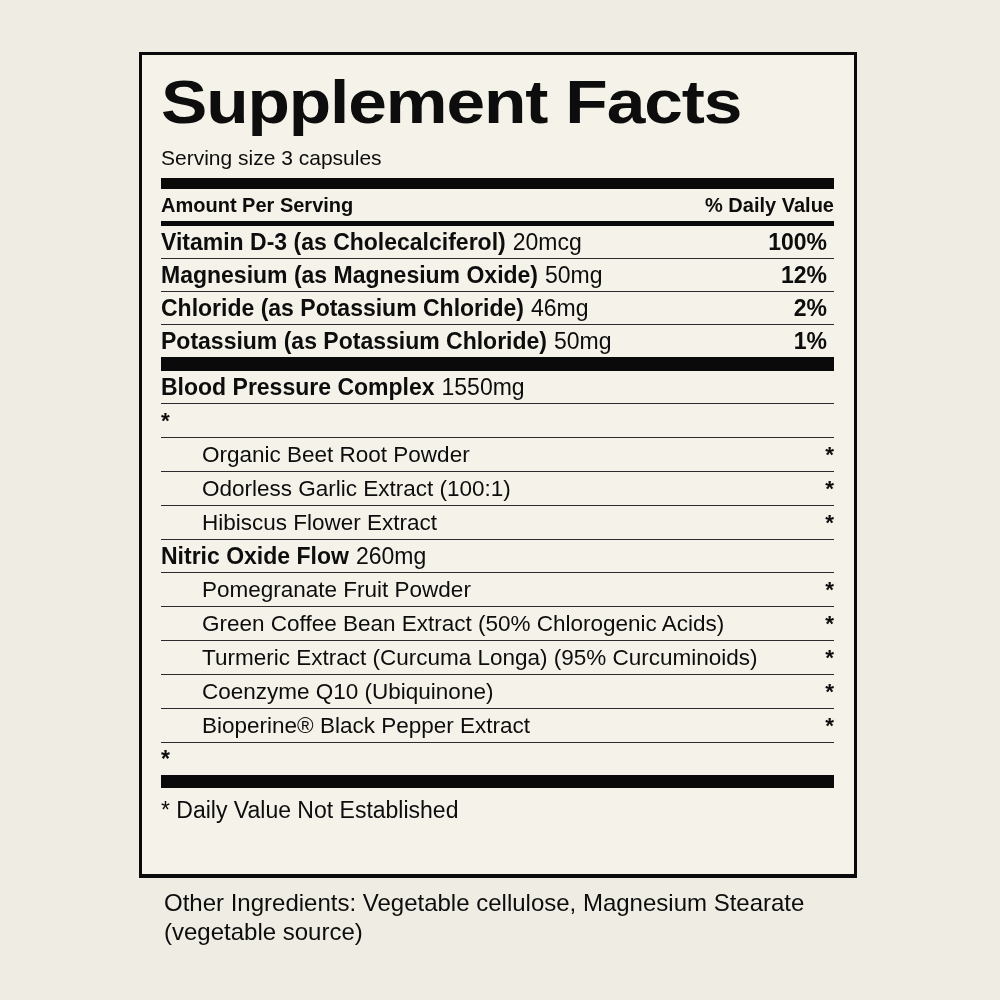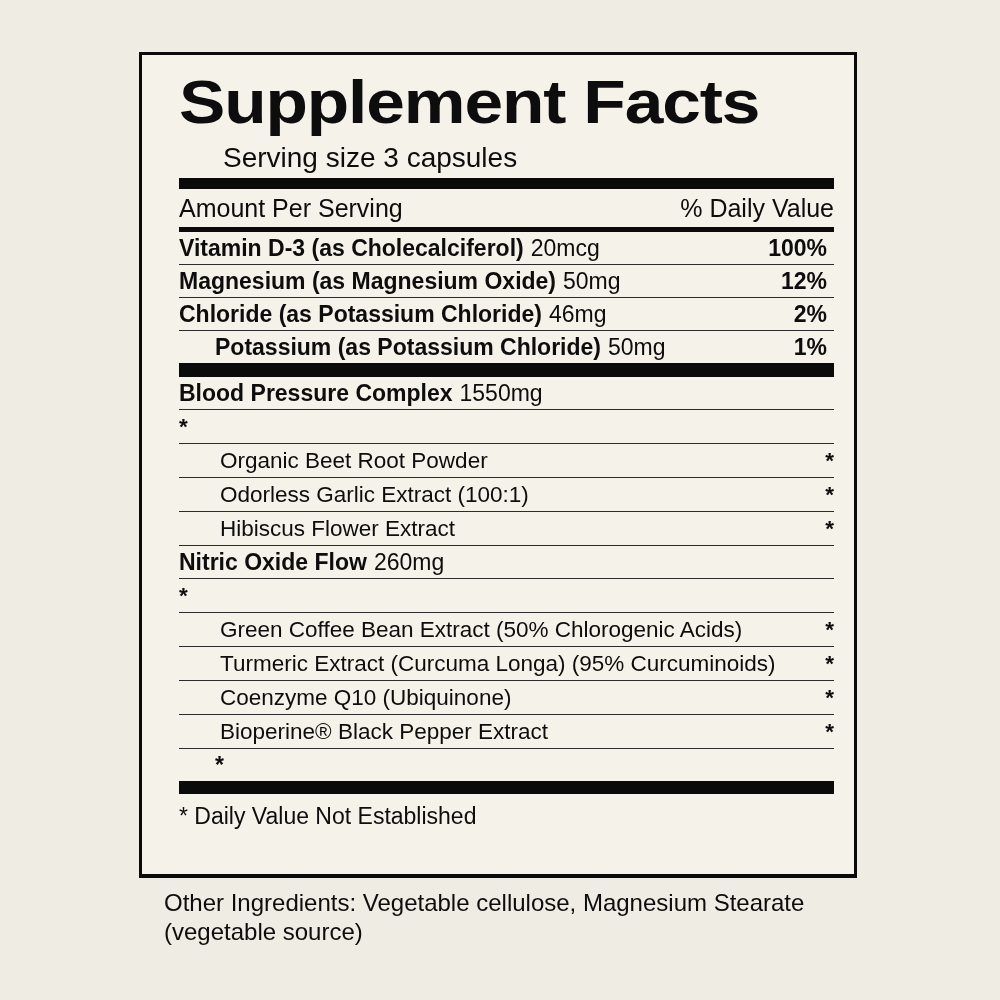--- a/index.html
+++ b/index.html
@@ -11,48 +11,48 @@
     position:relative;
     overflow:hidden;
   }
   .panel {
     position:absolute;
     left:139px; top:52px;
     width:718px; height:826px;
     background:#f5f2e9;
     border:3px solid #0a0a0a;
     border-bottom-width:4px;
-    padding:12px 20px 0 37px;
+    padding:12px 20px 0 19px;
   }
   .title {
     font-size:62px;
     font-weight:bold;
     letter-spacing:-1px;
     line-height:1.05;
     margin-top:2px;
     margin-bottom:10px;
     transform:scaleX(1.12);
     transform-origin:left center;
     white-space:nowrap;
   }
-  .serv { font-size:28px; line-height:28px;margin-left:44px; }
+  .serv { font-size:21px; line-height:28px; }
   .serv-block { margin-bottom:6px; }
   .bar { background:#0a0a0a; width:100%; }
   .bar-lg { height:11px; }
   .bar-md { height:5px; }
   .bar-xl { height:14px; }
   .bar-ft { height:13px; }
   .row {
     display:flex;
     justify-content:space-between;
     align-items:baseline;
     border-bottom:1.5px solid #2b2b2b;
   }
-  .row.noline { border-bottom:none;margin-left:36px; }
-  .hdr { font-size:25px; font-weight:normal; padding:5px 0 4px; border-bottom:none;justify-content:space-between; }
+  .row.noline { border-bottom:none; }
+  .hdr { font-size:20px; font-weight:bold; padding:5px 0 4px; border-bottom:none;justify-content:space-between; }
   .nutr { font-size:23px; padding:3px 0 2px;gap:12px; }
   .blendh { font-size:23px; padding:3px 0 2px; }
   .sub { font-size:22.5px; padding:4px 0 3px; }
   .cell-l { text-align:left; }
   .cell-r { text-align:right; }
   .b { font-weight:bold; }
   .nutr .b, .blendh .b { margin-right:7px; }
   .ind { padding-left:41px; }
   .footnote { font-size:23px; padding-top:9px; }
   .other {
@@ -127,20 +127,21 @@
   <div class="row sub">
     <div class="cell-l ind">Hibiscus Flower Extract</div>
     <div class="cell-r b">*</div>
   </div>
 
   <div class="row blendh">
     <div class="cell-l"><span class="b">Nitric Oxide Flow</span><span>260mg</span></div>
     <div class="cell-r b"></div>
   </div>
   <div class="row sub">
+    <div class="cell-l ind">Pomegranate Fruit Powder</div>
     <div class="cell-r b">*</div>
   </div>
   <div class="row sub">
     <div class="cell-l ind">Green Coffee Bean Extract (50% Chlorogenic Acids)</div>
     <div class="cell-r b">*</div>
   </div>
   <div class="row sub">
     <div class="cell-l ind">Turmeric Extract (Curcuma Longa) (95% Curcuminoids)</div>
     <div class="cell-r b">*</div>
   </div>

